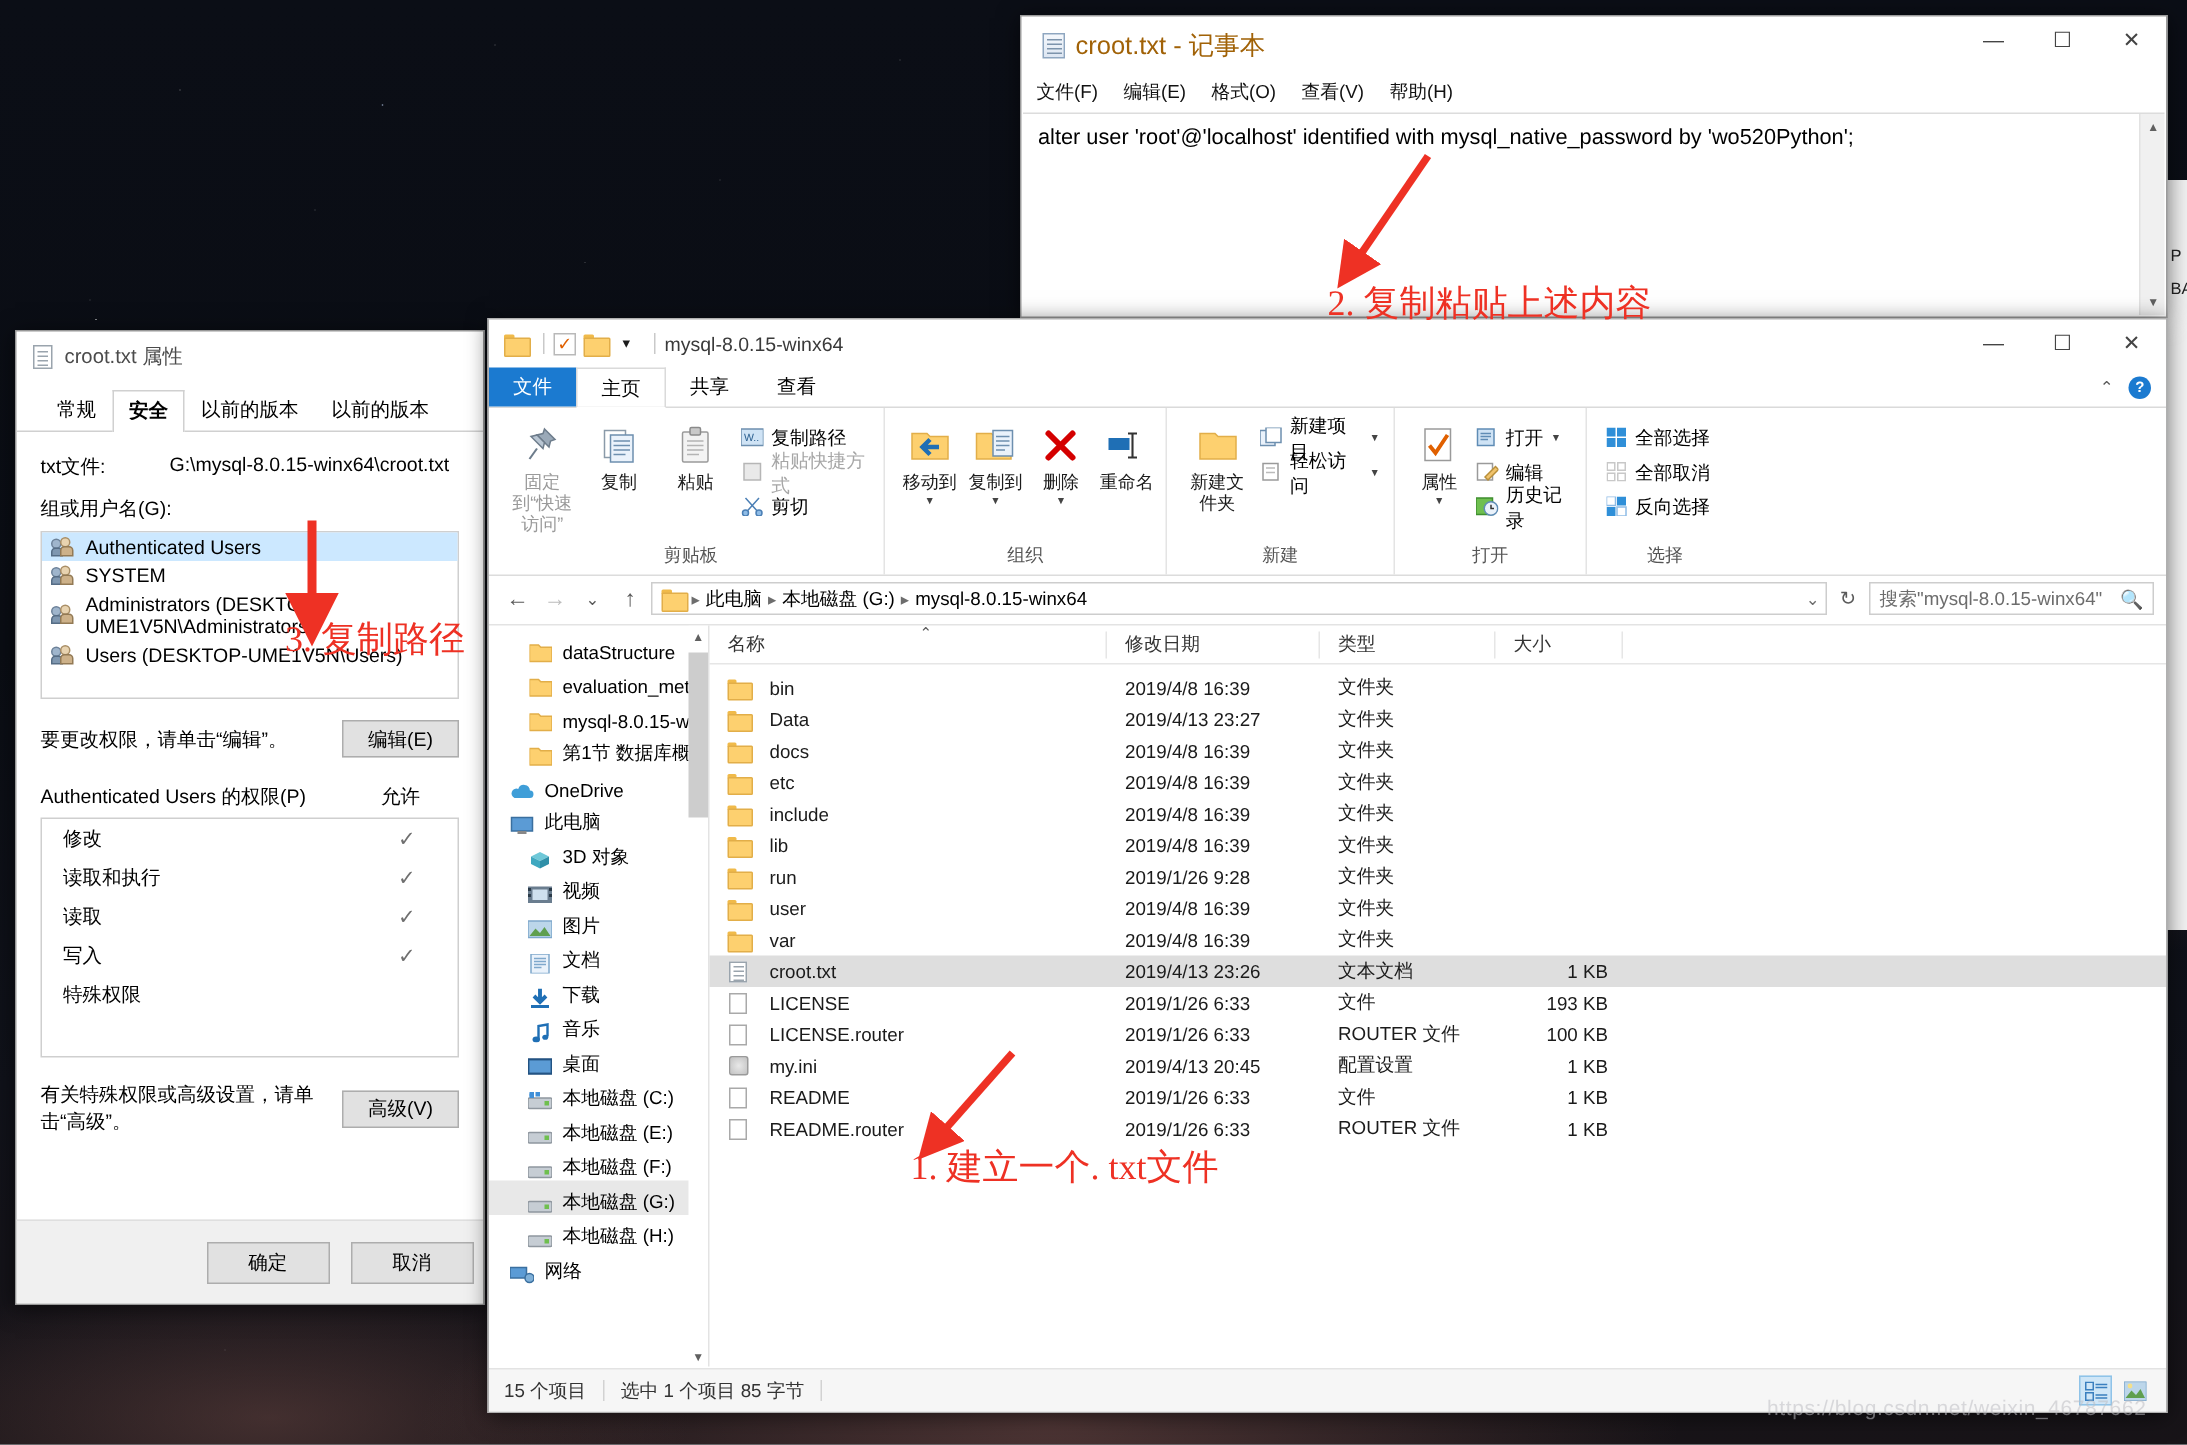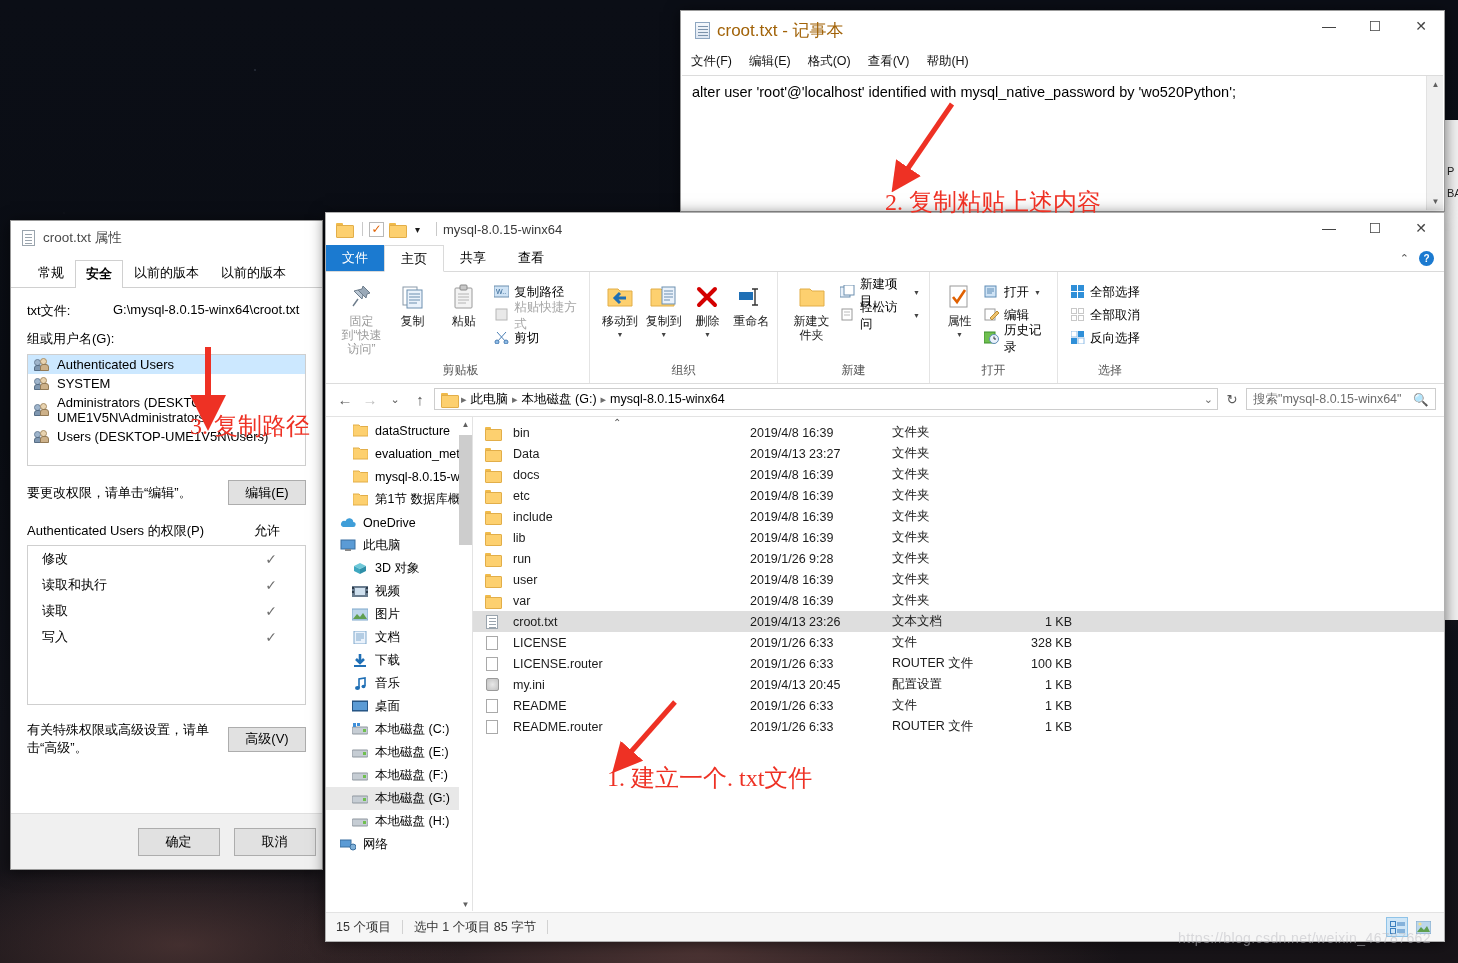--- a/index.html
+++ b/index.html
@@ -107,21 +107,21 @@
   .caret { font-size:7px; color:#444; }
   #ex-addr { height:30px; display:flex; align-items:center; gap:3px; padding:0 8px; background:#fff; }
   .nav-ico { width:22px;height:22px; display:flex;align-items:center;justify-content:center; font-size:15px; color:#5a5a5a;}
   .nav-ico.dim { color:#bdbdbd; }
   #crumbbox { flex:1; height:22px; border:1px solid #cdcdcd; display:flex; align-items:center; gap:4px; padding:0 4px; font-size:12.5px;}
   .crumb-sep { color:#6d6d6d; font-size:11px; }
   #searchbox { width:190px; height:22px; border:1px solid #cdcdcd; display:flex; align-items:center;
                padding:0 6px; font-size:12.5px; color:#6d6d6d; justify-content:space-between; }
   #ex-main { display:flex; position:absolute; left:0; right:0; top:203px; bottom:30px; background:#fff; border-top:1px solid #e3e3e3;}
   #navpane { width:147px; border-right:1px solid #e3e3e3; position:relative; overflow:hidden; }
-  .navitem { display:flex; align-items:center; gap:7px; height:23px; font-size:12.5px; padding-left:14px; white-space:nowrap;}
+  .navitem { display:flex; align-items:flex-end; gap:7px; height:23px; font-size:12.5px; padding-left:14px; white-space:nowrap;}
   .navitem.indent { padding-left:26px; }
   .navitem.sel { background:#e8e8e8; }
   #nav-scroll { position:absolute; right:0; top:0; bottom:0; width:13px; background:#fff; }
   #nav-thumb { position:absolute; left:0; width:13px; top:18px; height:110px; background:#cdcdcd; }
   #filepane { flex:1; position:relative; }
   #fp-head { display:flex; height:26px; align-items:center; font-size:12.5px; color:#333; border-bottom:1px solid #e6e6e6;}
   .fh { padding-left:12px; border-right:1px solid #e6e6e6; height:18px; display:flex; align-items:center; }
   .frow { display:flex; height:21px; align-items:center; font-size:12.5px; color:#1b1b1b; }
   .frow.sel { background:#dedede; }
   .fc { padding-left:12px; overflow:hidden; white-space:nowrap; }
@@ -260,20 +260,24 @@
         <span class="chk">✓</span>
       </div>
       <div class="pr-perm">
         <span>读取</span>
         <span class="chk">✓</span>
       </div>
       <div class="pr-perm">
         <span>写入</span>
         <span class="chk">✓</span>
       </div>
+      <div class="pr-perm">
+        <span>特殊权限</span>
+        <span class="chk"></span>
+      </div>
     </div>
     <div id="pr-adv-note">
       <span>有关特殊权限或高级设置，请单击“高级”。</span>
       <span class="pr-btn" style="width:56px;overflow:hidden">高级(V)</span>
     </div>
   </div>
   <div id="pr-footer">
     <span class="pr-btn">确定</span>
     <span class="pr-btn">取消</span>
   </div>
@@ -774,20 +778,27 @@
         </div>
       <div id="nav-scroll">
         <div class="sb-arrow" style="width:13px;height:14px">▲</div>
         <div id="nav-thumb"></div>
         <div class="sb-arrow" style="width:13px;height:14px;position:absolute;bottom:0">▼</div>
       </div>
     </div>
 
     <div id="filepane">
       <div style="position:absolute;left:140px;top:0;font-size:10px;color:#555">⌃</div>
+      <div id="fp-head">
+        <div class="fh" style="width:265px">名称</div>
+        <div class="fh" style="width:142px">修改日期</div>
+        <div class="fh" style="width:117px">类型</div>
+        <div class="fh" style="width:85px">大小</div>
+        <div class="fh" style="flex:1;border-right:none"></div>
+      </div>
       <div id="file-rows" style="padding-top:5px">
           <div class="frow">
             <span class="ficon">
               <span class="fi-folder"></span>
             </span>
             <span class="fc" style="width:237px">bin</span>
             <span class="fc" style="width:142px">2019/4/8 16:39</span>
             <span class="fc" style="width:117px">文件夹</span>
             <span class="fc size" style="width:85px"></span>
           </div>
@@ -872,21 +883,21 @@
             <span class="fc" style="width:117px">文本文档</span>
             <span class="fc size" style="width:85px">1 KB</span>
           </div>
           <div class="frow">
             <span class="ficon">
               <span class="fi-file"></span>
             </span>
             <span class="fc" style="width:237px">LICENSE</span>
             <span class="fc" style="width:142px">2019/1/26 6:33</span>
             <span class="fc" style="width:117px">文件</span>
-            <span class="fc size" style="width:85px">328 KB</span>
+            <span class="fc size" style="width:85px">193 KB</span>
           </div>
           <div class="frow">
             <span class="ficon">
               <span class="fi-file"></span>
             </span>
             <span class="fc" style="width:237px">LICENSE.router</span>
             <span class="fc" style="width:142px">2019/1/26 6:33</span>
             <span class="fc" style="width:117px">ROUTER 文件</span>
             <span class="fc size" style="width:85px">100 KB</span>
           </div>

